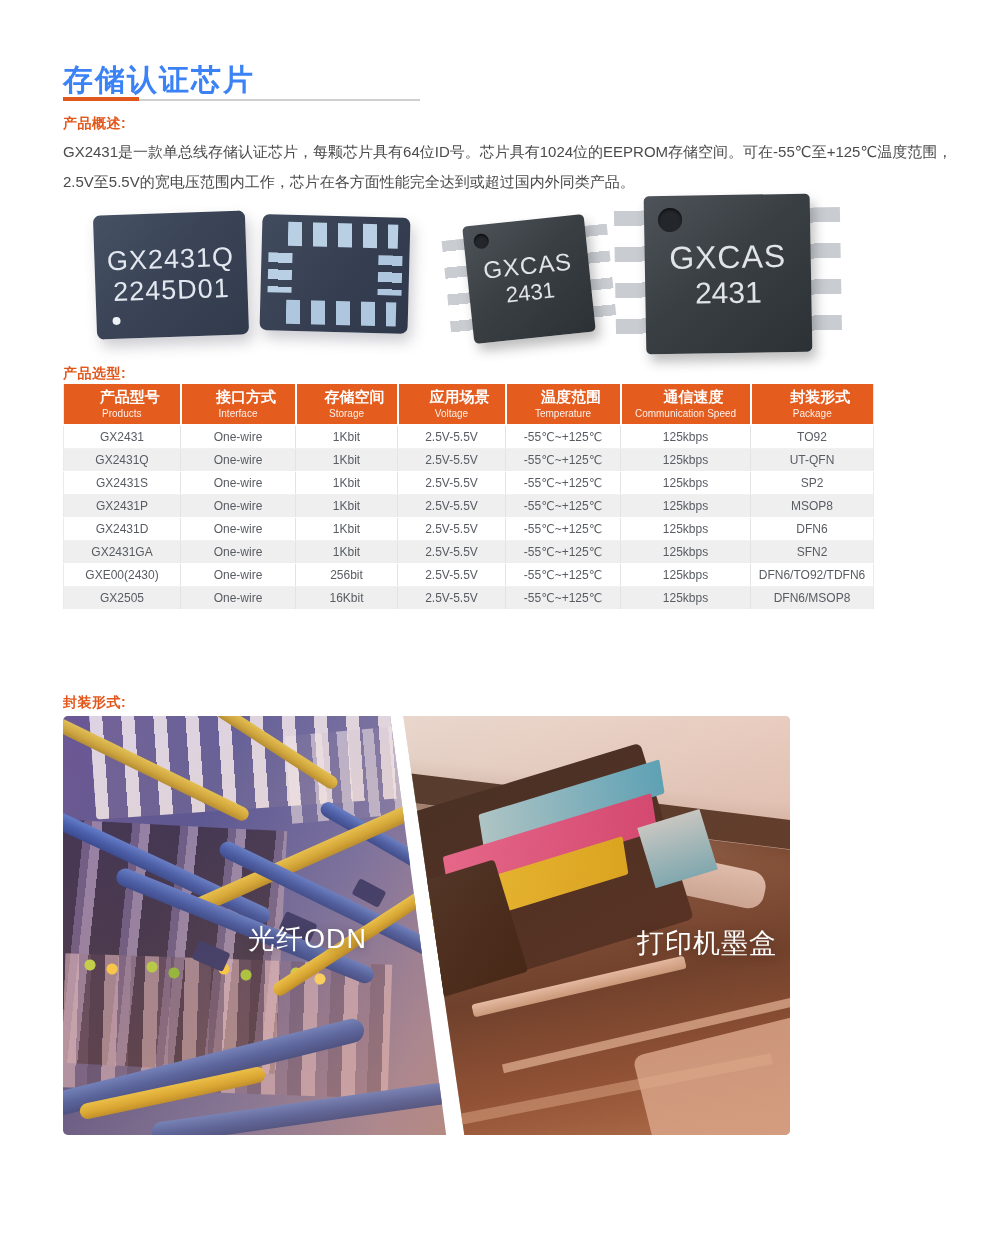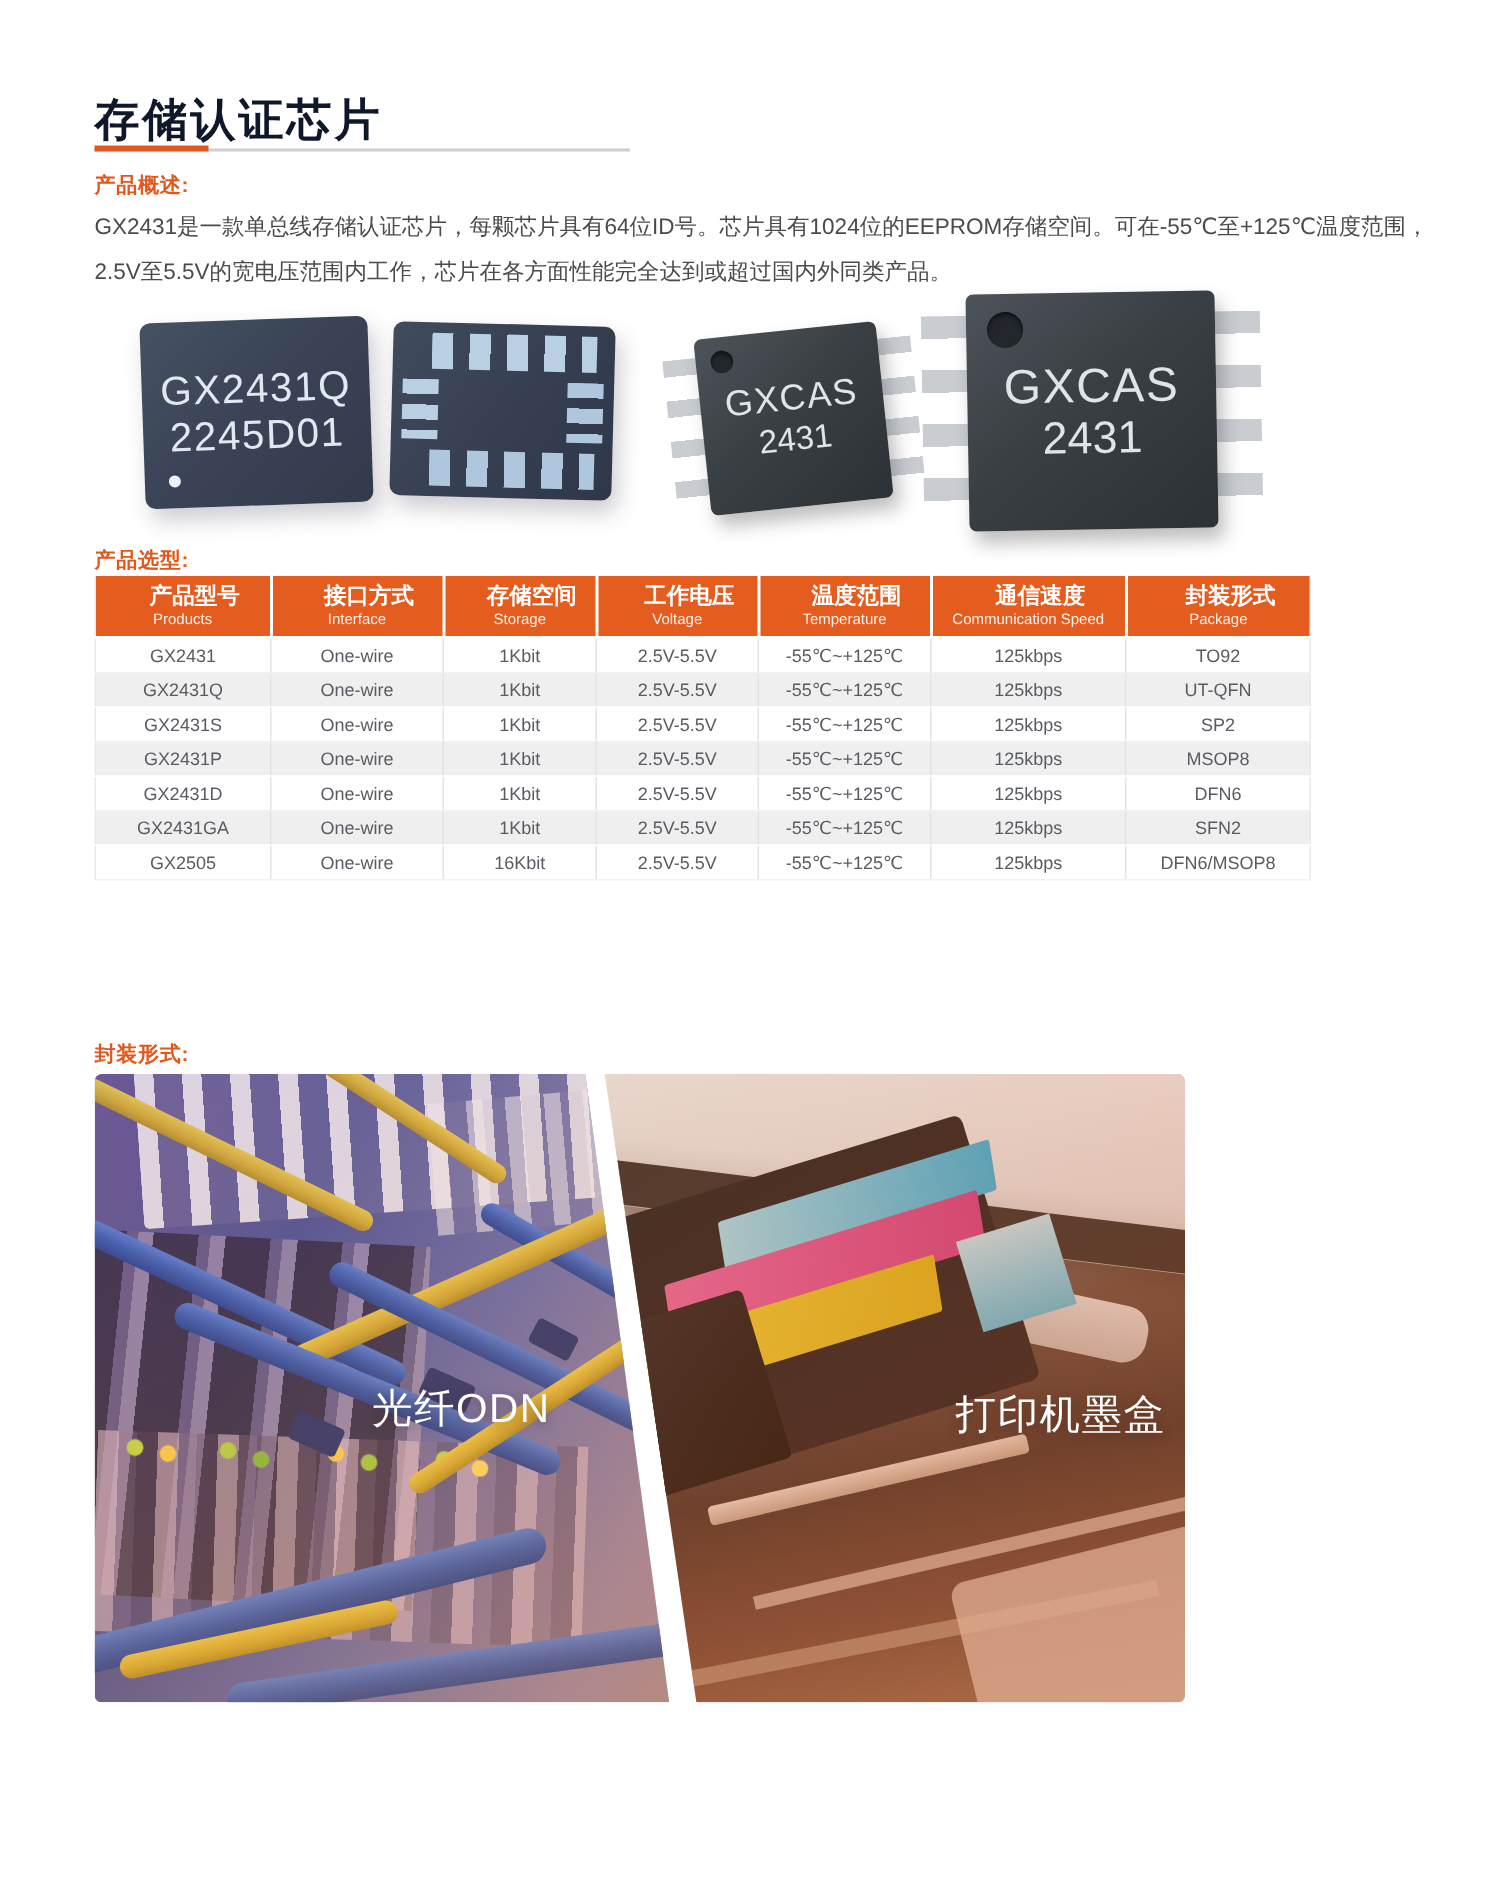--- a/index.html
+++ b/index.html
@@ -1,21 +1,21 @@
 <!DOCTYPE html>
 <html><head>
 <meta charset="utf-8">
 <style>
   * { margin:0; padding:0; box-sizing:border-box; }
   html,body { background:#fff; }
   body { width:1000px; height:1259px; position:relative; font-family:"Liberation Sans","DejaVu Sans",sans-serif; overflow:hidden; }
   .abs { position:absolute; }
 
   
-  .page-title { left:63px; top:60px; font-size:30px; font-weight:bold; color:#0f172a; letter-spacing:2px; }
+  .page-title { left:63px; top:60px; font-size:30px; font-weight:bold; color:#3b82f6; letter-spacing:2px; }
   .title-rule { left:63px; top:80px; width:357px; height:21px; border-bottom:2px solid #cfcfcf; }
   .title-rule .orange-seg { position:absolute; left:0; bottom:-2px; width:76px; height:4px; background:#E2581C; }
 
   .section-label { font-size:14px; font-weight:600; color:#E2581C; letter-spacing:.5px; }
   .lbl-overview { left:63px; top:115px; }
   .lbl-selection { left:63px; top:365px; }
   .lbl-apps { left:63px; top:694px; }
 
   .overview-text { left:63px; top:137px; width:930px; font-size:15px; color:#4b4b4b; }
   .overview-text p { white-space:nowrap; line-height:30px; }
@@ -215,21 +215,21 @@
         </th>
         <th>
           <div class="th-zh">接口方式</div>
           <div class="th-en">Interface</div>
         </th>
         <th>
           <div class="th-zh">存储空间</div>
           <div class="th-en">Storage</div>
         </th>
         <th>
-          <div class="th-zh">工作电压</div>
+          <div class="th-zh">应用场景</div>
           <div class="th-en">Voltage</div>
         </th>
         <th>
           <div class="th-zh">温度范围</div>
           <div class="th-en">Temperature</div>
         </th>
         <th>
           <div class="th-zh">通信速度</div>
           <div class="th-en">Communication Speed</div>
         </th>
@@ -286,20 +286,29 @@
         <td>DFN6</td>
       </tr>
       <tr>
         <td>GX2431GA</td>
         <td>One-wire</td>
         <td>1Kbit</td>
         <td>2.5V-5.5V</td>
         <td>-55℃~+125℃</td>
         <td>125kbps</td>
         <td>SFN2</td>
+      </tr>
+      <tr>
+        <td>GXE00(2430)</td>
+        <td>One-wire</td>
+        <td>256bit</td>
+        <td>2.5V-5.5V</td>
+        <td>-55℃~+125℃</td>
+        <td>125kbps</td>
+        <td>DFN6/TO92/TDFN6</td>
       </tr>
       <tr>
         <td>GX2505</td>
         <td>One-wire</td>
         <td>16Kbit</td>
         <td>2.5V-5.5V</td>
         <td>-55℃~+125℃</td>
         <td>125kbps</td>
         <td>DFN6/MSOP8</td>
       </tr>

